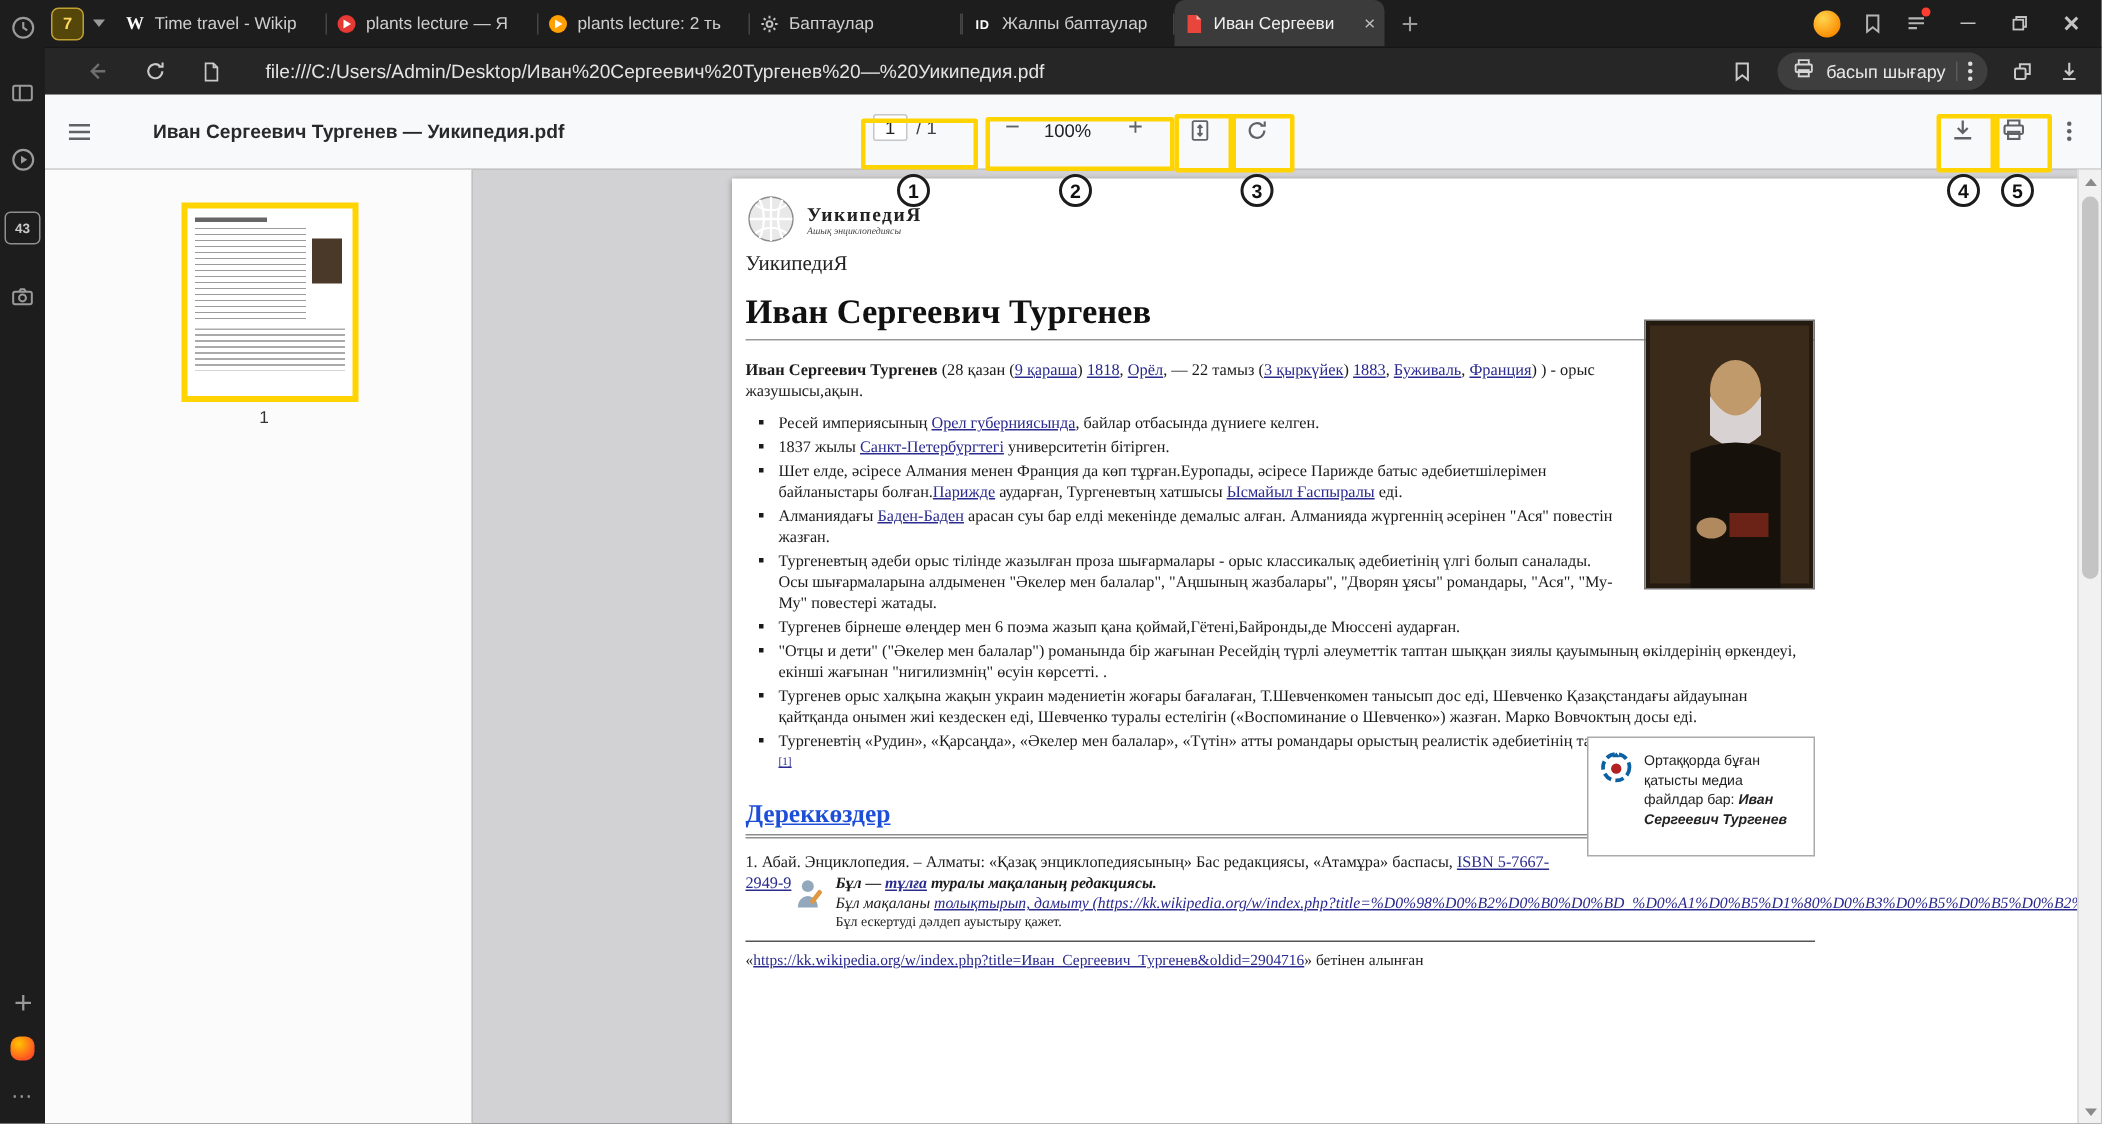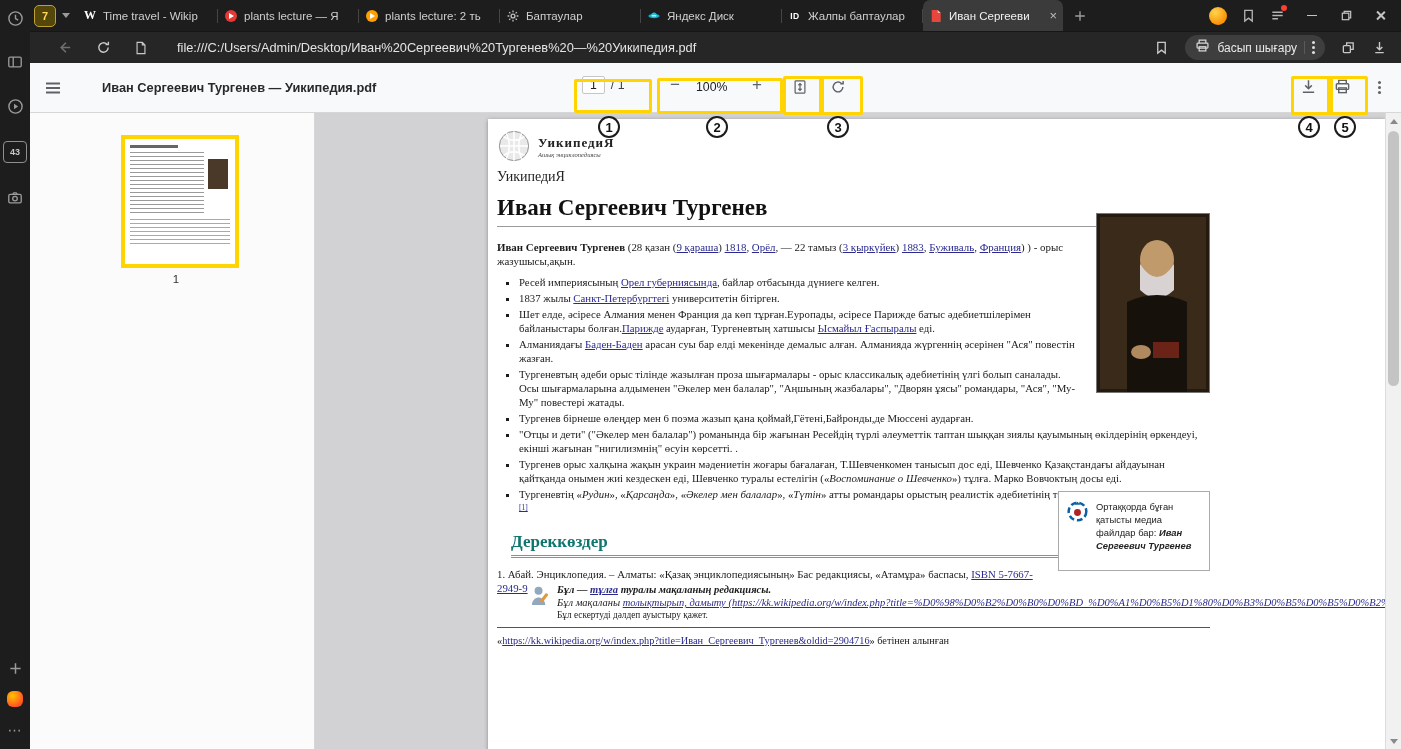--- a/index.html
+++ b/index.html
@@ -88,24 +88,24 @@
   .content{width:713px;padding:10px 0 0 9px;box-sizing:content-box;}
   .wikilogo{display:flex;align-items:center;gap:7px;}
   .logotxt .lt1{font:bold 13px "Liberation Serif",serif;letter-spacing:1px;color:#222;}
   .logotxt .lt2{font-style:italic;font-size:6.5px;color:#444;}
   .headerline{font-size:14px;margin-top:6px;color:#222;}
   h1.atitle{font:bold 23px/1.15 "Liberation Serif",serif;margin:10px 0 0;border-bottom:1px solid #9a9a9a;padding-bottom:5px;color:#111;}
   .portrait{float:right;width:112px;height:178px;margin:-14px 0 8px 20px;border:1px solid #777;box-sizing:content-box;}
   p.intro{margin:13px 0 0;font-size:10.9px;line-height:14px;}
   ul.blts{margin:7px 0 0;padding-left:22px;font-size:10.8px;line-height:14px;list-style:square;}
   ul.blts li{margin-bottom:2px;}
-  .b{font-weight:bold;} .i{font-style:italic;} .bi{font-weight:bold;font-style:italic;}
+  .b{font-weight:bold;} .i{} .bi{font-weight:bold;font-style:italic;}
   .link{color:#2a2a8f;text-decoration:underline;cursor:pointer;}
   .sup{vertical-align:super;font-size:7.5px;color:#2a2a8f;text-decoration:underline;}
-  h2.refs{clear:both;font:bold 17px/1.2 "Liberation Serif",serif;margin:14px 14px 0;border-bottom:3px double #8f8f8f;padding-bottom:3px;color:#0f766e;}
+  h2.refs{clear:both;font:bold 17px/1.2 "Liberation Serif",serif;margin:14px 0 0;border-bottom:3px double #8f8f8f;padding-bottom:3px;color:#1d4ed8;text-decoration:underline;}
   p.refline{margin:9px 0 0;font-size:10.8px;line-height:14px;width:540px;}
   .commons{position:absolute;left:570px;top:372px;width:152px;min-height:80px;border:1px solid #aaa;display:flex;gap:7px;padding:8px 7px;box-sizing:border-box;background:#fff;}
   .commons .ctext{font-family:"Liberation Sans",sans-serif;font-size:9.4px;line-height:13px;color:#222;}
   .stub{position:absolute;left:42px;top:464px;right:0;height:46px;overflow:hidden;}
   .stub .sicon2{position:absolute;left:0;top:2px;}
   .stub .slines{margin-left:27px;}
   .stub-l1{font-style:italic;font-weight:bold;font-size:10.5px;line-height:13px;}
   .stub-l2{font-style:italic;font-size:10.5px;line-height:13px;white-space:nowrap;overflow:hidden;}
   .stub-l3{font-size:9.3px;line-height:13px;color:#222;}
   .pfooter{position:absolute;left:9px;top:508px;width:713px;border-top:1px solid #555;padding-top:7px;font-size:10.3px;}
@@ -201,30 +201,20 @@
     <div class="tab">
       <span class="fav">
           <svg viewBox="0 0 16 16" width="14" height="14" fill="none" stroke="#c0c0c0" stroke-width="1.5">
             <circle cx="8" cy="8" r="2.2"></circle>
             <path d="M8 1.8v2M8 12.2v2M1.8 8h2M12.2 8h2M3.6 3.6L5 5M11 11l1.4 1.4M12.4 3.6L11 5M5 11l-1.4 1.4"></path>
           </svg>
         </span>
       <span class="tlabel">Баптаулар</span>
     </div>
     <div class="tsep"></div>
-    <div class="tab">
-      <span class="fav">
-          <svg viewBox="0 0 16 16" width="15" height="15">
-            <path d="M5 7.5a3 3 0 0 1 6 0z" fill="#18c2d8"></path>
-            <ellipse cx="8" cy="8.6" rx="6.4" ry="2.5" fill="#0fb3cf"></ellipse>
-            <ellipse cx="8" cy="8.2" rx="3" ry="1" fill="#bdf2f8"></ellipse>
-          </svg>
-        </span>
-      <span class="tlabel">Яндекс Диск</span>
-    </div>
     <div class="tsep"></div>
     <div class="tab">
       <span class="fav fav-id">ID</span>
       <span class="tlabel">Жалпы баптаулар</span>
     </div>
     <div class="tsep"></div>
     <div class="tab active">
       <span class="fav">
           <svg viewBox="0 0 14 16" width="12" height="14">
             <path d="M2 1h7l3.5 3.5V15H2z" fill="#e8453c"></path>
@@ -392,21 +382,21 @@
         <p class="intro"><span class="b">Иван Сергеевич Тургенев</span><span> (28 қазан (</span><span class="link">9 қараша</span><span>) </span><span class="link">1818</span><span>, </span><span class="link">Орёл</span><span>, — 22 тамыз (</span><span class="link">3 қыркүйек</span><span>) </span><span class="link">1883</span><span>, </span><span class="link">Буживаль</span><span>, </span><span class="link">Франция</span><span>) ) - орыс жазушысы,ақын.</span></p>
 
         <ul class="blts">
           <li><span>Ресей империясының </span><span class="link">Орел губерниясында</span><span>, байлар отбасында дүниеге келген.</span></li>
           <li><span>1837 жылы </span><span class="link">Санкт-Петербургтегі</span><span> университетін бітірген.</span></li>
           <li><span>Шет елде, әсіресе Алмания менен Франция да көп тұрған.Еуропады, әсіресе Парижде батыс әдебиетшілерімен байланыстары болған.</span><span class="link">Парижде</span><span> аударған, Тургеневтың хатшысы </span><span class="link">Ысмайыл Ғаспыралы</span><span> еді.</span></li>
           <li><span>Алманиядағы </span><span class="link">Баден-Баден</span><span> арасан суы бар елді мекенінде демалыс алған. Алманияда жүргеннің әсерінен "Ася" повестін жазған.</span></li>
           <li><span>Тургеневтың әдеби орыс тілінде жазылған проза шығармалары - орыс классикалық әдебиетінің үлгі болып саналады. Осы шығармаларына алдыменен "Әкелер мен балалар", "Аңшының жазбалары", "Дворян ұясы" романдары, "Ася", "Му-Му" повестері жатады.</span></li>
           <li><span>Тургенев бірнеше өлеңдер мен 6 поэма жазып қана қоймай,Гётені,Байронды,де Мюссені аударған.</span></li>
           <li><span>"Отцы и дети" ("Әкелер мен балалар") романында бір жағынан Ресейдің түрлі әлеуметтік таптан шыққан зиялы қауымының өкілдерінің өркендеуі, екінші жағынан "нигилизмнің" өсуін көрсетті. .</span></li>
-          <li><span>Тургенев орыс халқына жақын украин мәдениетін жоғары бағалаған, Т.Шевченкомен танысып дос еді, Шевченко Қазақстандағы айдауынан қайтқанда онымен жиі кездескен еді, Шевченко туралы естелігін («</span><span class="i">Воспоминание о Шевченко</span><span>») тұлға. Марко Вовчоктың досы еді.</span></li>
+          <li><span>Тургенев орыс халқына жақын украин мәдениетін жоғары бағалаған, Т.Шевченкомен танысып дос еді, Шевченко Қазақстандағы айдауынан қайтқанда онымен жиі кездескен еді, Шевченко туралы естелігін («</span><span class="i">Воспоминание о Шевченко</span><span>») жазған. Марко Вовчоктың досы еді.</span></li>
           <li><span>Тургеневтің «</span><span class="i">Рудин</span><span>», «</span><span class="i">Қарсаңда</span><span>», «</span><span class="i">Әкелер мен балалар</span><span>», «</span><span class="i">Түтін</span><span>» атты романдары орыстың реалистік әдебиетінің таңдаулы туындылары саналады.</span><span class="sup">[1]</span></li>
         </ul>
 
         <h2 class="refs">Дереккөздер</h2>
         <p class="refline"><span>1. Абай. Энциклопедия. – Алматы: «Қазақ энциклопедиясының» Бас редакциясы, «Атамұра» баспасы, </span><span class="link">ISBN 5-7667-2949-9</span></p>
       </div>
 
       <div class="commons">
         <span><svg viewBox="0 0 24 24" width="23" height="23">
               <circle cx="12" cy="12" r="9.2" fill="none" stroke="#0b61a4" stroke-width="2.6" stroke-dasharray="6 3"></circle>

